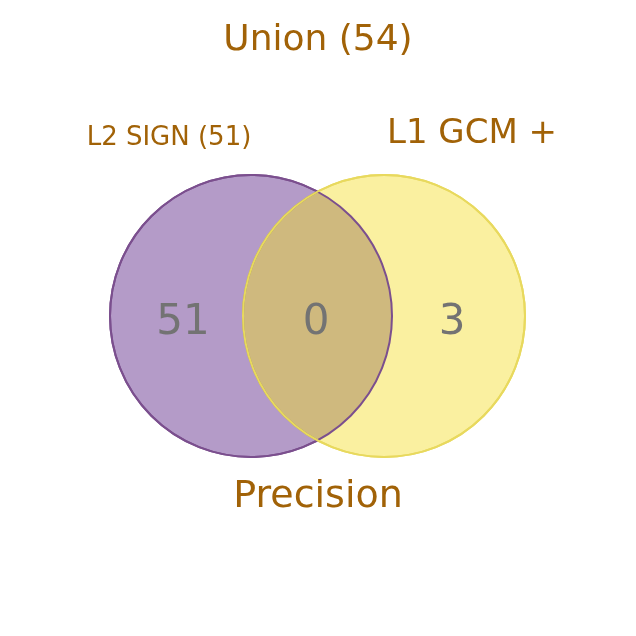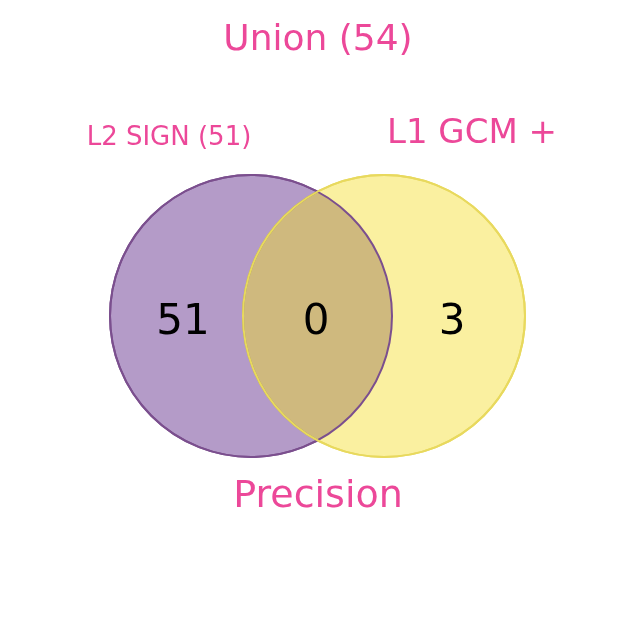--- a/index.html
+++ b/index.html
@@ -14,21 +14,21 @@
     position: relative;
     width: 636px;
     height: 636px;
     background: #ffffff;
     overflow: hidden;
   }
 
   
   .label {
     position: absolute;
-    color: #ec4899;
+    color: #a16207;
     white-space: nowrap;
     line-height: 1.12;
     font-family: "DejaVu Sans", sans-serif;
     font-weight: 400;
   }
 
   #union-title {
     left: 0;
     right: 0;
     top: 18px;
@@ -68,21 +68,21 @@
   #venn-figure {
     position: absolute;
     left: 0;
     top: 0;
     width: 636px;
     height: 636px;
   }
 
   .region-count {
     position: absolute;
-    color: #000000;
+    color: #737373;
     font-size: 42px;
     font-family: "DejaVu Sans", sans-serif;
     text-align: center;
     transform: translate(-50%, -50%);
     pointer-events: none;
   }
   #count-left   { left: 183px; top: 319px; }
   #count-center { left: 316px; top: 319px; }
   #count-right  { left: 452px; top: 319px; }
 </style>

